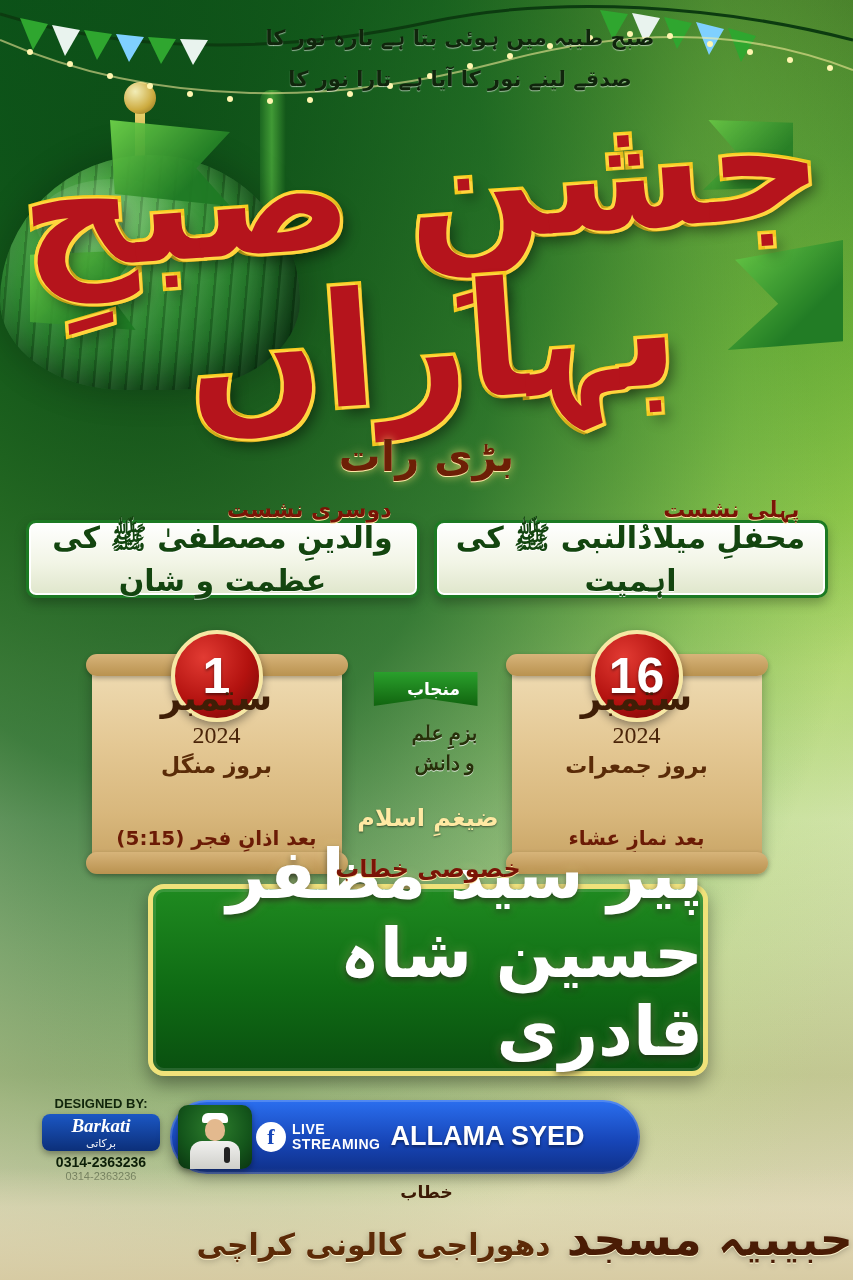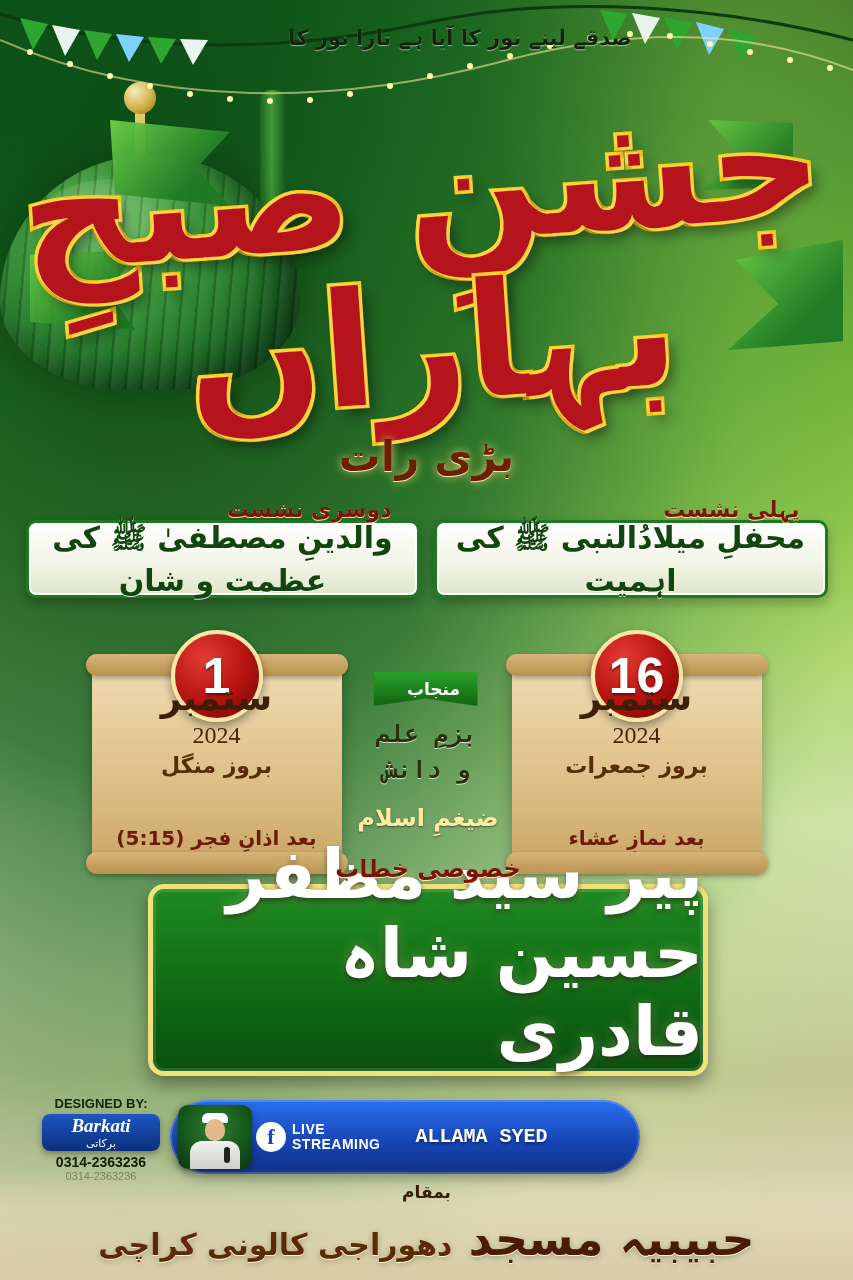--- a/index.html
+++ b/index.html
@@ -201,23 +201,24 @@
   .center-tag .ribbon {
     position:absolute; top:-46px; left: 6px; width: 104px; height: 34px;
     background: linear-gradient(180deg, #2aa02c, #11640f);
     color:#fff; font-family:"DejaVu Sans", sans-serif; font-weight:bold; font-size:17px;
     display:flex; align-items:center; justify-content:center;
     clip-path: polygon(0 0, 100% 0, 100% 100%, 50% 78%, 0 100%);
     box-shadow: 0 3px 6px rgba(0,0,0,.35);
     padding-left: 16px;
   }
   .center-tag .line {
-    font-family: Liberation Mono, monospace; font-weight: bold; font-size: 24px;
+    font-family: Liberation Serif, serif; font-weight: bold; font-size: 20px;
     color: #27300a; line-height: 1.5;
     text-shadow: 0 1px 0 rgba(255,255,255,.7);
+    margin-left: 36px;
   }
 
   
   .speaker-panel {
     position: absolute; top: 884px; left: 148px; width: 560px; height: 192px;
     background: linear-gradient(180deg, #1f8a20 0%, #0f6b14 55%, #0a5010 100%);
     border: 5px solid #f0e27a;
     border-radius: 16px;
     box-shadow: 0 8px 18px rgba(0,0,0,.38), inset 0 0 0 3px rgba(255,255,255,.12);
     display:flex; flex-direction: column; align-items:center; justify-content:flex-end;
@@ -289,32 +290,32 @@
   .fb-circle {
     width: 30px; height: 30px; border-radius:50%; background:#fff; color:#1746b8;
     font-family:"Liberation Serif", serif; font-weight:bold; font-size:22px;
     display:flex; align-items:center; justify-content:center;
   }
   .live-text {
     font-family:"Liberation Sans", sans-serif; font-weight:bold; font-size:14px; color:#fff;
     line-height:1.05; letter-spacing:.5px;
   }
   .speaker-en {
-    font-family:Liberation Mono, monospace; font-weight:bold; color:#fff;
-    font-size: 20px; line-height: 1.08; margin-left: 25px;
+    font-family:Liberation Sans, sans-serif; font-weight:bold; color:#fff;
+    font-size: 27px; line-height: 1.08; margin-left: 0;
     text-shadow: 0 2px 3px rgba(0,0,0,.45);
   }
 
   
   .footer {
     position: absolute; left:0; bottom: 0; width: 853px; height: 112px;
     background: linear-gradient(180deg, rgba(232,226,198,0) 0%, rgba(226,216,182,.55) 35%, rgba(214,201,160,.9) 100%);
   }
   .venue {
-    position:absolute; left:0; bottom: 14px; width: 853px; text-align:center;
+    position:absolute; left:0; bottom: 14px; width: 853px; text-align:right;
     direction: rtl; font-family:"DejaVu Sans", sans-serif; font-weight:bold;
     font-size: 46px; color:#4a1c05;
     text-shadow: 0 1px 0 #fff6cf, 0 2px 6px rgba(0,0,0,.25);
   }
   .venue .sub { font-size: 30px; color:#5c2a07; }
   .masjid-mark {
     position:absolute; left: 50%; transform: translateX(-50%); bottom: 78px;
     direction: rtl; font-family:"DejaVu Sans", sans-serif; font-weight:bold;
     font-size: 17px; color:#3c1a05;
   }
@@ -374,20 +375,21 @@
       <circle cx="630" cy="34" r="3"></circle>
         <circle cx="670" cy="36" r="3"></circle>
         <circle cx="710" cy="44" r="3"></circle>
       <circle cx="750" cy="52" r="3"></circle>
         <circle cx="790" cy="60" r="3"></circle>
         <circle cx="830" cy="68" r="3"></circle>
     </g>
   </svg>
 
   <div class="couplet">
+    <div>صبح طیبہ میں ہوئی بتا ہے بارہ نور کا</div>
     <div>صدقے لینے نور کا آیا ہے تارا نور کا</div>
   </div>
 
   <div class="headline-wrap">
     <div class="headline">جشنِ صبحِ بہاراں</div>
   </div>
   <div class="sub-headline">بڑی رات</div>
 
   <div class="sessions">
     <div class="session">
@@ -457,18 +459,18 @@
         <div>LIVE</div>
         <div>STREAMING</div>
       </div>
     </div>
     <div class="speaker-en">
       <div>ALLAMA SYED</div>
     </div>
   </div>
 
   <div class="footer"></div>
-  <div class="masjid-mark">بمقام</div>
+  <div class="masjid-mark">خطاب</div>
   <div class="venue">
     <span>حبیبیہ مسجد</span>
     <span class="sub">دھوراجی کالونی کراچی</span>
   </div>
 </div>
 
 </body></html>

